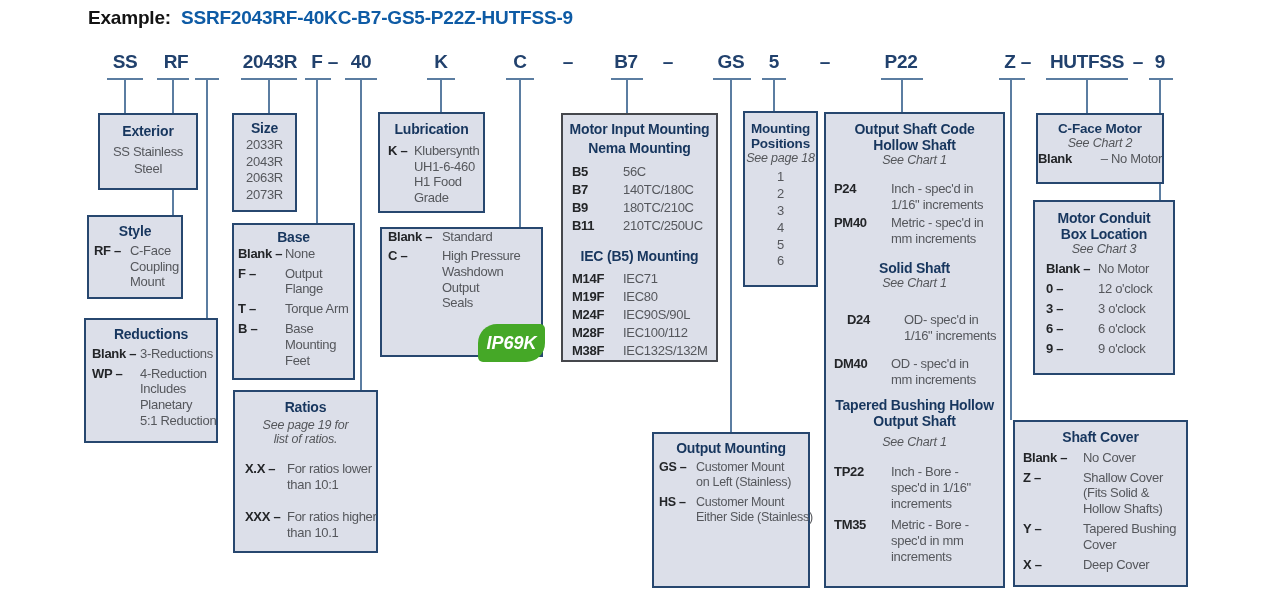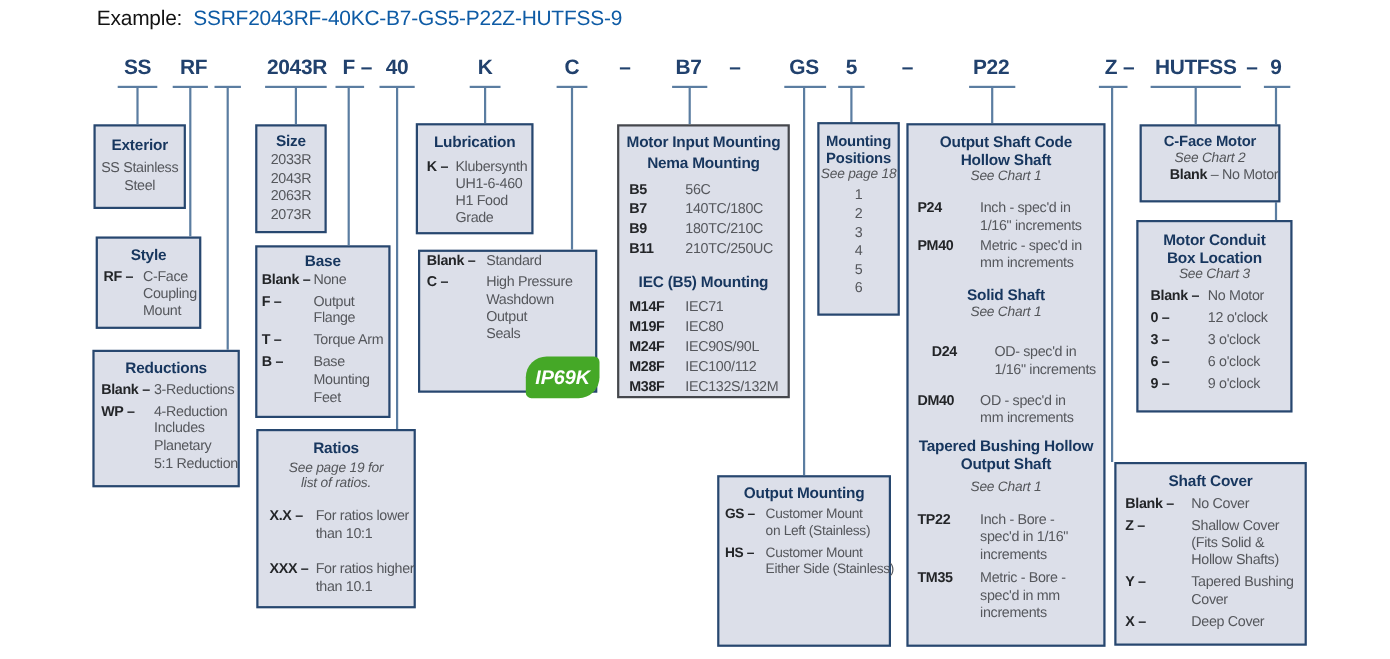--- a/index.html
+++ b/index.html
@@ -1,18 +1,18 @@
 <!DOCTYPE html>
 <html><head>
 <meta charset="utf-8">
 <style>
   html,body{margin:0;padding:0;background:#fff;}
   .page{position:relative;width:1264px;height:599px;background:#fff;
         font-family:"Liberation Sans",sans-serif;overflow:hidden;}
-  .hdr{position:absolute;left:88px;top:7px;font-size:19px;font-weight:normal;
+  .hdr{position:absolute;left:88px;top:7px;font-size:19px;font-weight:bold;
        color:#131313;letter-spacing:-0.2px;white-space:nowrap;}
   .hdr .pn{color:#0e5ba5;margin-left:5px;}
   .pcode{position:absolute;top:51px;transform:translateX(-50%);font-size:19px;
          font-weight:bold;color:#21416d;white-space:nowrap;letter-spacing:-0.3px;}
   .tick{position:absolute;height:2px;background:#5b7da1;}
   .vln{position:absolute;width:2px;background:#5b7da1;}
   .box{position:absolute;background:#dcdfe9;border:2px solid #27476f;
        box-sizing:border-box;color:#55575c;}
   .box.dkb{border-color:#45474c;}
   .bt{font-weight:bold;color:#17365e;text-align:center;white-space:pre-line;
@@ -87,21 +87,21 @@
   <div class="vln" style="left:440px;top:79px;height:33px"></div>
   <div class="vln" style="left:519px;top:79px;height:148px"></div>
   <div class="vln" style="left:626px;top:79px;height:34px"></div>
   <div class="vln" style="left:730px;top:79px;height:353px"></div>
   <div class="vln" style="left:773px;top:79px;height:32px"></div>
   <div class="vln" style="left:901px;top:79px;height:33px"></div>
   <div class="vln" style="left:1010px;top:79px;height:341px"></div>
   <div class="vln" style="left:1086px;top:79px;height:34px"></div>
   <div class="vln" style="left:1159px;top:79px;height:121px"></div>
 
-  <div class="box" style="left:85px;top:113px;width:84px;height:77px">
+  <div class="box" style="left:98px;top:113px;width:100px;height:77px">
     <div class="bt" style="padding-top:9px">Exterior</div>
     <div class="ctrtxt" style="margin-top:4px">SS Stainless
 Steel</div>
   </div>
 
   <div class="box" style="left:87px;top:215px;width:96px;height:84px">
     <div class="bt" style="padding:7px 0 3px">Style</div>
     <div class="row" style="padding-left:5px">
       <span class="code" style="flex-basis:36px">RF –</span>
       <span class="desc">C-Face
@@ -311,21 +311,21 @@
       <span class="code" style="flex-basis:57px">TM35</span>
       <span class="desc">Metric - Bore -
 spec'd in mm
 increments</span>
     </div>
   </div>
 
   <div class="box" style="left:1036px;top:113px;width:128px;height:71px">
     <div class="bt bt-sm" style="padding-top:6px">C-Face Motor</div>
     <div class="note">See Chart 2</div>
-    <div class="row" style="justify-content:flex-end">
+    <div class="row" style="justify-content:space-between">
       <span class="code">Blank</span>
       <span class="desc"> – No Motor</span>
     </div>
   </div>
 
   <div class="box" style="left:1033px;top:200px;width:142px;height:175px">
     <div class="bt" style="padding-top:9px">Motor Conduit
 Box Location</div>
     <div class="note">See Chart 3</div>
     <div class="row" style="padding-left:11px;margin-top:4px">

